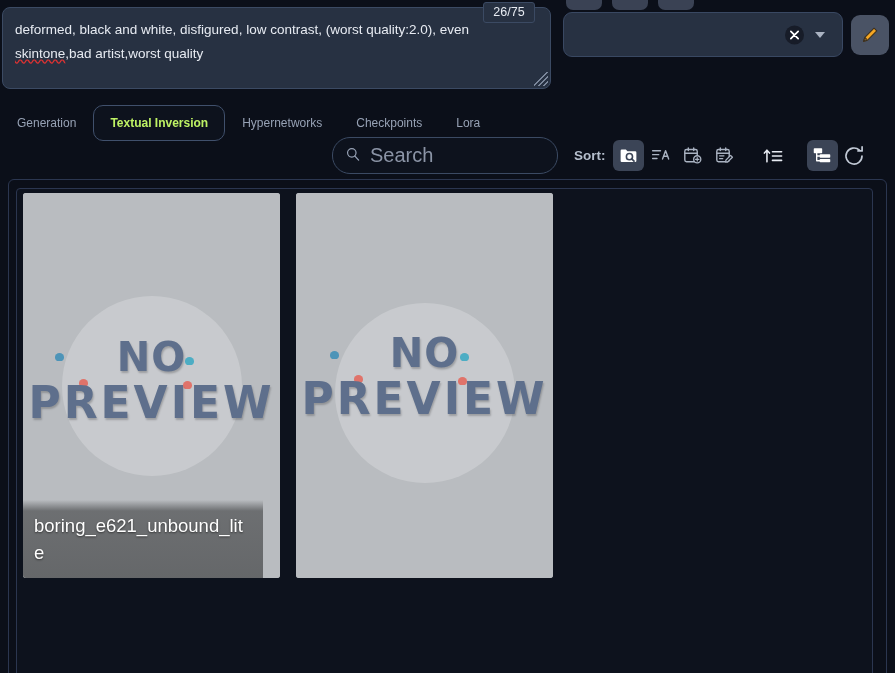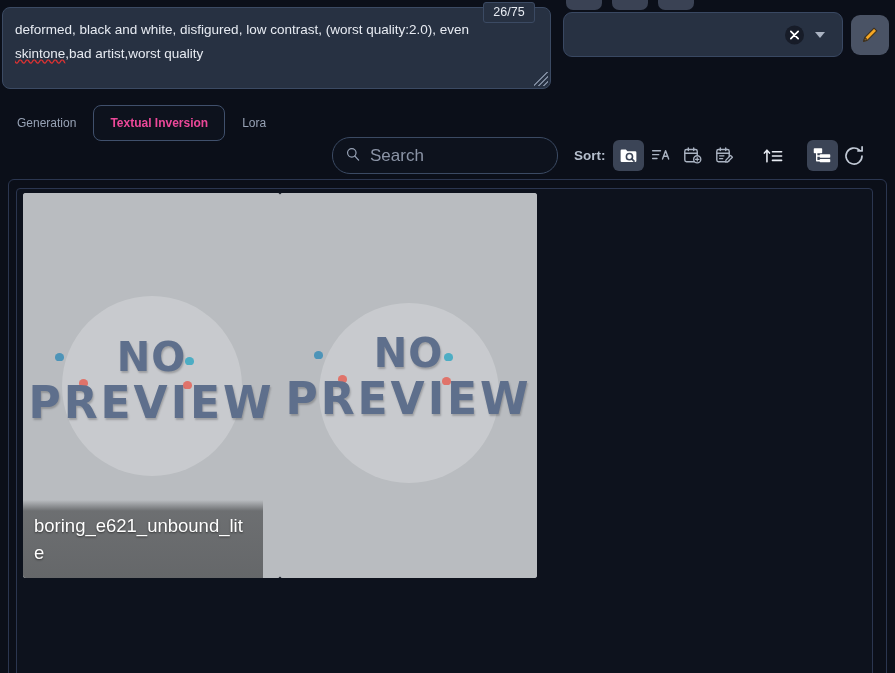--- a/index.html
+++ b/index.html
@@ -141,24 +141,25 @@
     display: flex; align-items: center;
     padding: 0 16px;
     font-size: 12px;
     color: #97a2b5;
     border: 1px solid transparent;
     border-radius: 8px;
     cursor: pointer;
     white-space: nowrap;
   }
   .tab.active {
-    color: #ec4899;
+    color: #bef264;
     font-weight: bold;
     border-color: #40506c;
     background: #0d121d;
+    border-radius: 10px;
   }
 
   
   .toolbar {
     position: absolute;
     left: 332px; top: 137px;
     display: flex;
     align-items: center;
     height: 37px;
   }
@@ -166,21 +167,21 @@
     position: relative;
     width: 226px; height: 37px;
     background: #0d121d;
     border: 1px solid #3b4a63;
     border-radius: 18px;
     display: flex; align-items: center;
     padding-left: 12px;
   }
   .search-placeholder {
     margin-left: 9px;
-    font-size: 17px;
+    font-size: 20px;
     color: #8b94a6;
   }
   .sort-label {
     margin-left: 16px;
     font-size: 13.5px;
     color: #b6bfcd;
     font-weight: bold;
   }
   .sort-icons {
     display: flex; align-items: center;
@@ -215,20 +216,21 @@
     border: 1px solid #2b3650;
     border-radius: 4px;
     background: #0d121d;
   }
 
   
   .card-grid {
     position: absolute;
     left: 23px; top: 193px;
     display: flex;
+    gap: 16px;
     text-decoration: underline;
   }
   .card {
     position: relative;
     width: 257px; height: 385px;
     border-radius: 3px;
     overflow: hidden;
     background: #b8bcc0;
     cursor: pointer;
   }
@@ -312,20 +314,22 @@
       <svg width="22" height="22" viewBox="0 0 24 24" aria-hidden="true">
         <path d="M5 19 L6.4 14.6 L16.4 4.6 L19.4 7.6 L9.4 17.6 Z" fill="#f5a623" stroke="#3b3020" stroke-width="1.2" stroke-linejoin="round"></path>
         <path d="M5 19 L6.4 14.6 L8.2 16.4 Z" fill="#d9832a" stroke="#3b3020" stroke-width="1.1" stroke-linejoin="round"></path>
       </svg>
     </button>
   </div>
 
   <div class="tabs">
     <div class="tab">Generation</div>
     <div class="tab active">Textual Inversion</div>
+    <div class="tab">Hypernetworks</div>
+    <div class="tab">Checkpoints</div>
     <div class="tab">Lora</div>
   </div>
 
   <div class="toolbar">
     <div class="search-box">
       <span>
         <svg width="16" height="16" viewBox="0 0 20 20" aria-hidden="true">
           <circle cx="8.5" cy="8.5" r="5.3" fill="none" stroke="#97a2b5" stroke-width="1.5"></circle>
           <path d="M12.4 12.6 L17 17.6" stroke="#97a2b5" stroke-width="1.6" stroke-linecap="round"></path>
         </svg>

